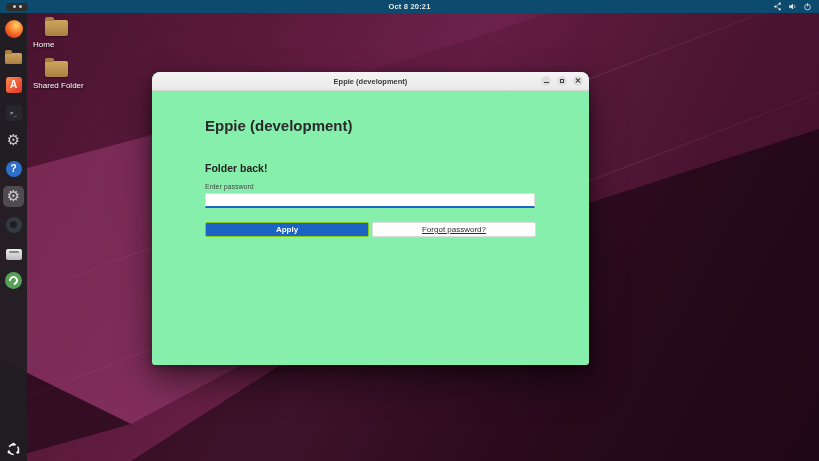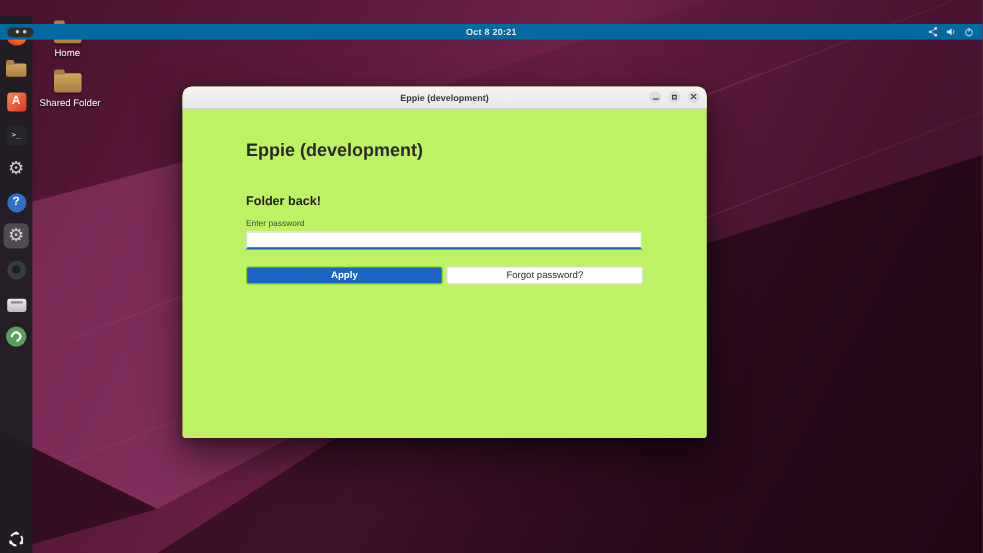--- a/index.html
+++ b/index.html
@@ -16,22 +16,22 @@
   .facet1 { clip-path:polygon(0 78%, 0 38%, 34% 22%, 58% 52%, 16% 92%); background:rgba(175,72,128,0.42); }
   .facet2 { clip-path:polygon(34% 22%, 72% 0, 100% 0, 100% 28%, 58% 52%); background:rgba(88,24,58,0.50); }
   .facet3 { clip-path:polygon(58% 52%, 100% 28%, 100% 100%, 16% 100%); background:rgba(24,5,16,0.55); }
   .facet4 { clip-path:polygon(0 78%, 16% 92%, 0 100%); background:rgba(28,6,18,0.62); }
   .ridge { position:absolute; height:1px; width:130%; left:-12%;
     background:linear-gradient(90deg,transparent,rgba(255,150,200,0.22),transparent); }
   .ridge1 { top:52%; transform:rotate(-21deg); }
   .ridge2 { top:30%; transform:rotate(-21deg); }
 
   
-  .topbar { position:absolute; top:0; left:0; right:0; height:13px; background:#0369a1;
-    display:flex; align-items:center; z-index:50; color:#e8e8e8;margin-top:20px; }
+  .topbar { position:absolute; top:0; left:0; right:0; height:13px; background:#0c4a6e;
+    display:flex; align-items:center; z-index:50; color:#e8e8e8; }
   .activities-pill { margin-left:6px; width:22px; height:8px; background:#2d2d2d; border-radius:5px;
     display:flex; align-items:center; justify-content:center; gap:3px; cursor:pointer; }
   .activities-pill .dot { width:3px; height:3px; border-radius:50%; background:#cfcfcf; }
   .clock { position:absolute; left:50%; transform:translateX(-50%); font-size:7.5px; font-weight:bold;
     letter-spacing:0.2px; cursor:default; }
   .status-icons { margin-left:auto; margin-right:7px; display:flex; align-items:center; gap:6px; cursor:pointer; }
   .status-icons svg { display:block; }
 
   
   .dock { position:absolute; left:0; top:13px; bottom:0; width:27px; background:rgba(32,30,34,0.94);
@@ -60,32 +60,32 @@
   .icon-printer::after { content:''; position:absolute; top:2px; left:3px; width:10px; height:2px;
     background:#8a8a8a; border-radius:1px; }
   .icon-updater { width:17px; height:17px; border-radius:50%; background:#57a05a;
     display:flex; align-items:center; justify-content:center; }
   .icon-updater i { width:9px; height:9px; border-radius:50%; border:2px solid #fff;
     border-bottom-color:transparent; transform:rotate(40deg); display:block; }
   .dock-bottom { position:absolute; bottom:4px; left:0; width:27px; display:flex; justify-content:center; cursor:pointer; }
 
   
   .desktop-icons { position:absolute; left:33px; top:20px; z-index:10; }
-  .desktop-icon { width:46px; margin-bottom:12px; text-align:center; cursor:pointer; }
+  .desktop-icon { width:46px; margin-bottom:12px; cursor:pointer; }
   .folder { position:relative; width:23px; height:16px; border-radius:2px; margin:0 auto;
     background:linear-gradient(#cfa65d,#aa7f43); box-shadow:0 1px 2px rgba(0,0,0,0.4); }
   .folder::before { content:''; position:absolute; top:-3px; left:0; width:9px; height:4px;
     background:#aa7f43; border-radius:2px 2px 0 0; }
   .desktop-icon .label { margin-top:4px; font-size:8px; color:#fff; white-space:nowrap;
     text-shadow:0 1px 2px rgba(0,0,0,0.9); }
 
   
   .window { position:absolute; left:152px; top:72px; width:437px; height:293px; z-index:30;
     border-radius:8px 8px 3px 3px; overflow:hidden;
-    box-shadow:0 16px 34px rgba(0,0,0,0.5), 0 3px 10px rgba(0,0,0,0.35); background:#bef264; }
+    box-shadow:0 16px 34px rgba(0,0,0,0.5), 0 3px 10px rgba(0,0,0,0.35); background:#86efac; }
   .titlebar { position:relative; height:19px; background:linear-gradient(#f4f4f4,#e9e9e9);
     border-bottom:1px solid #d4d2cf; display:flex; align-items:center; justify-content:center; }
   .titlebar .title { font-size:7.5px; font-weight:bold; color:#3a3a3a; }
   .controls { position:absolute; right:6px; top:50%; transform:translateY(-50%); display:flex; gap:6px; }
   .ctl { width:10px; height:10px; border-radius:50%; background:#dedede; position:relative;
     display:flex; align-items:center; justify-content:center; cursor:pointer; }
   .ctl-min i { display:block; width:5px; height:1.4px; background:#3f3f3f; margin-top:3px; }
   .ctl-max i { display:block; width:4.6px; height:4.6px; border:1.2px solid #3f3f3f; }
   .ctl-close::before, .ctl-close::after { content:''; position:absolute; width:6px; height:1.2px;
     background:#3f3f3f; }
@@ -96,21 +96,21 @@
   .app-heading { margin-top:26px; font-size:15px; font-weight:bold; color:#2a2a2a; }
   .welcome { margin-top:28px; font-size:10.5px; font-weight:bold; color:#222; }
   .field-label { margin-top:9px; font-size:7px; color:#4a4a4a; }
   .password-input { display:block; margin-top:3px; width:330px; height:15px; background:#fff;
     border:1px solid #dcdcdc; border-bottom:2px solid #1b63c5; font-size:9px; padding:0 4px;
     outline:none; border-radius:0; }
   .btn-row { margin-top:14px; display:flex; gap:3px; width:331px; }
   .btn { flex:1; height:15px; font-size:8px; border-radius:2px; cursor:pointer;
     display:flex; align-items:center; justify-content:center; font-family:inherit; }
   .btn-apply { background:#1b63c5; border:1px solid #84cc16; color:#fff; font-weight:bold; }
-  .btn-forgot { background:#fdfdfd; border:1px solid #dcdcdc; color:#2e2e2e; }
+  .btn-forgot { background:#fdfdfd; border:1px solid #dcdcdc; color:#2e2e2e;text-decoration:underline; }
 </style>
 </head>
 <body>
 
 <div class="screen">
 
   <div class="wallpaper">
     <div class="wall-base"></div>
     <div class="facet facet1"></div>
     <div class="facet facet2"></div>

